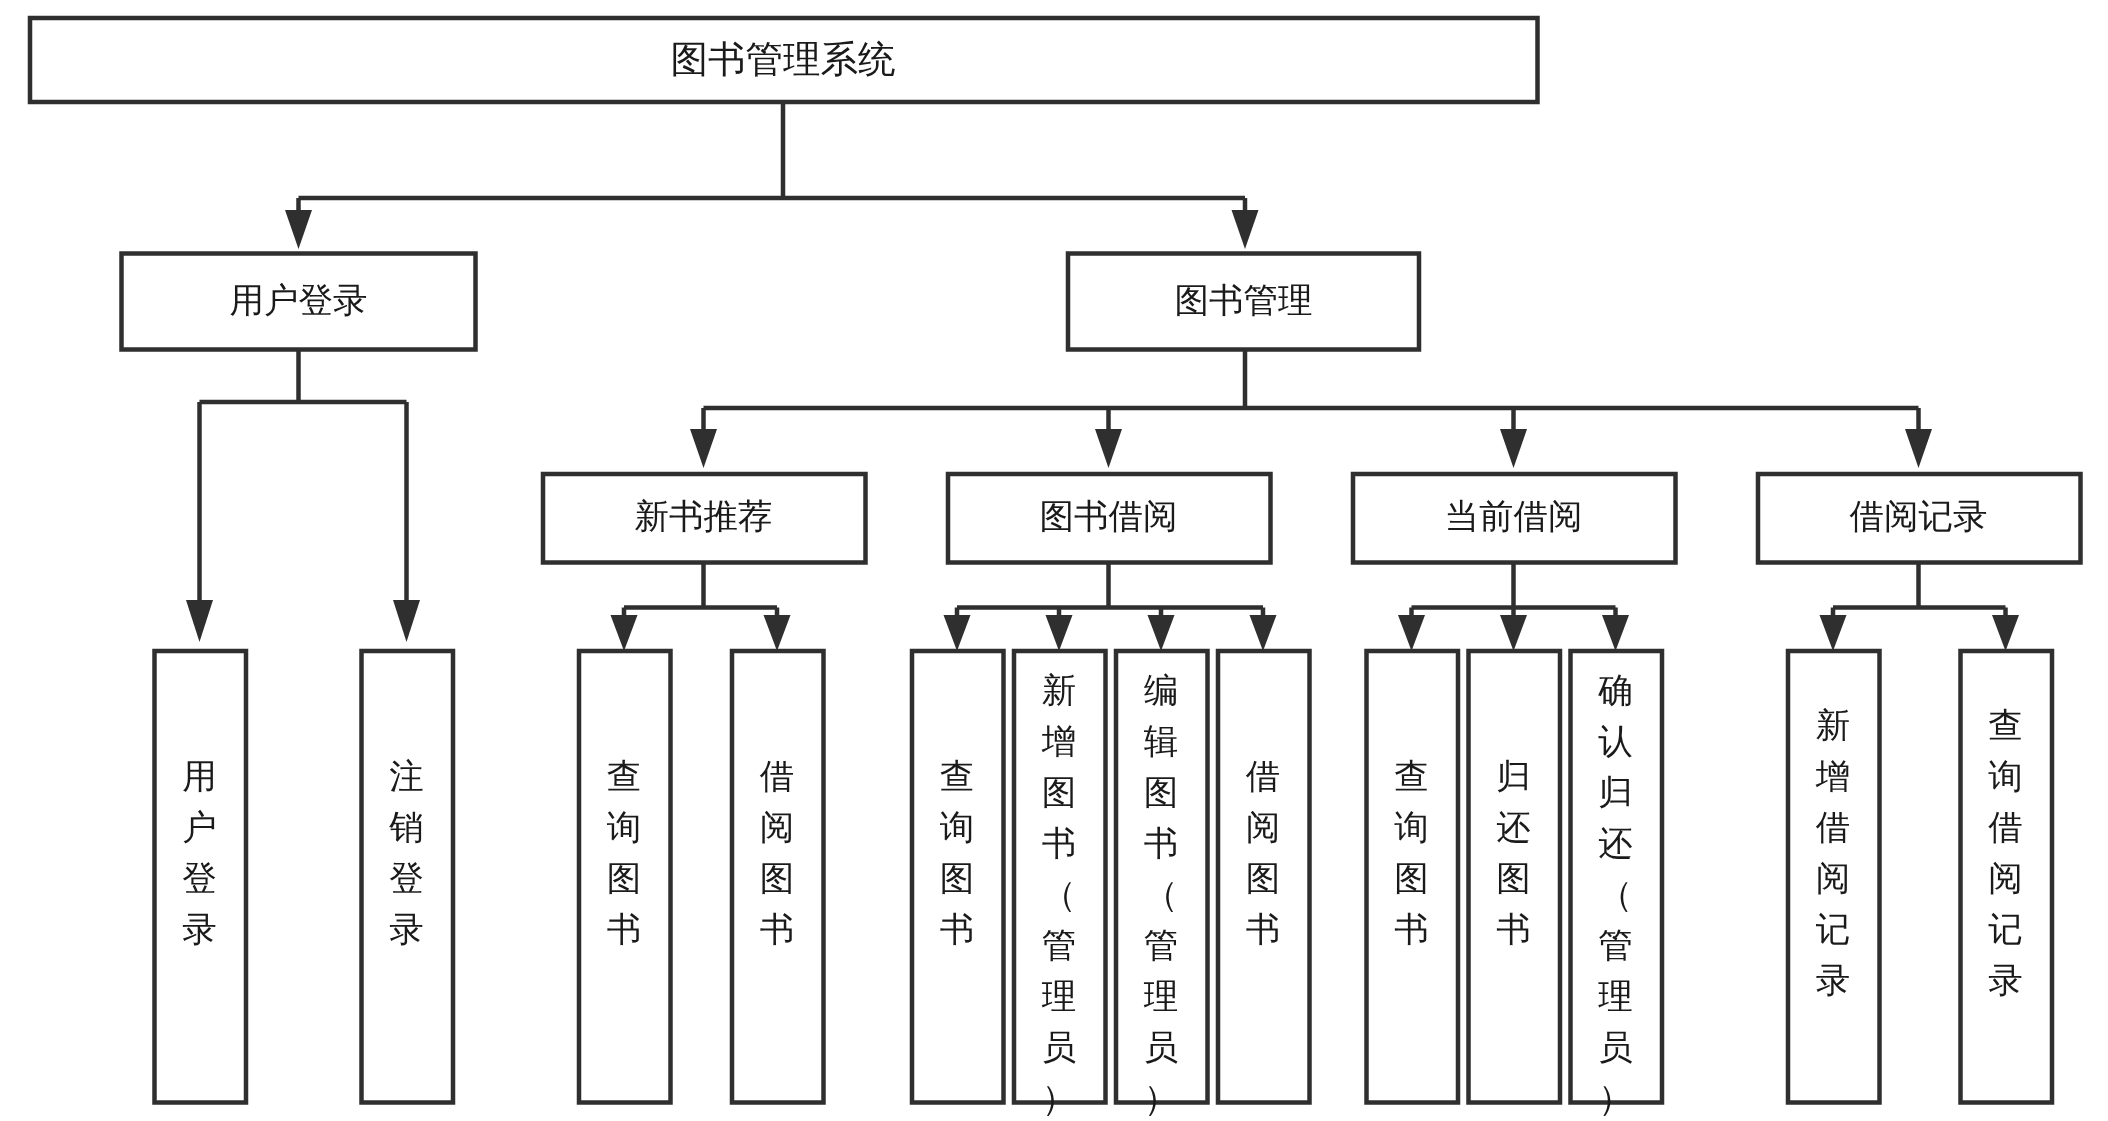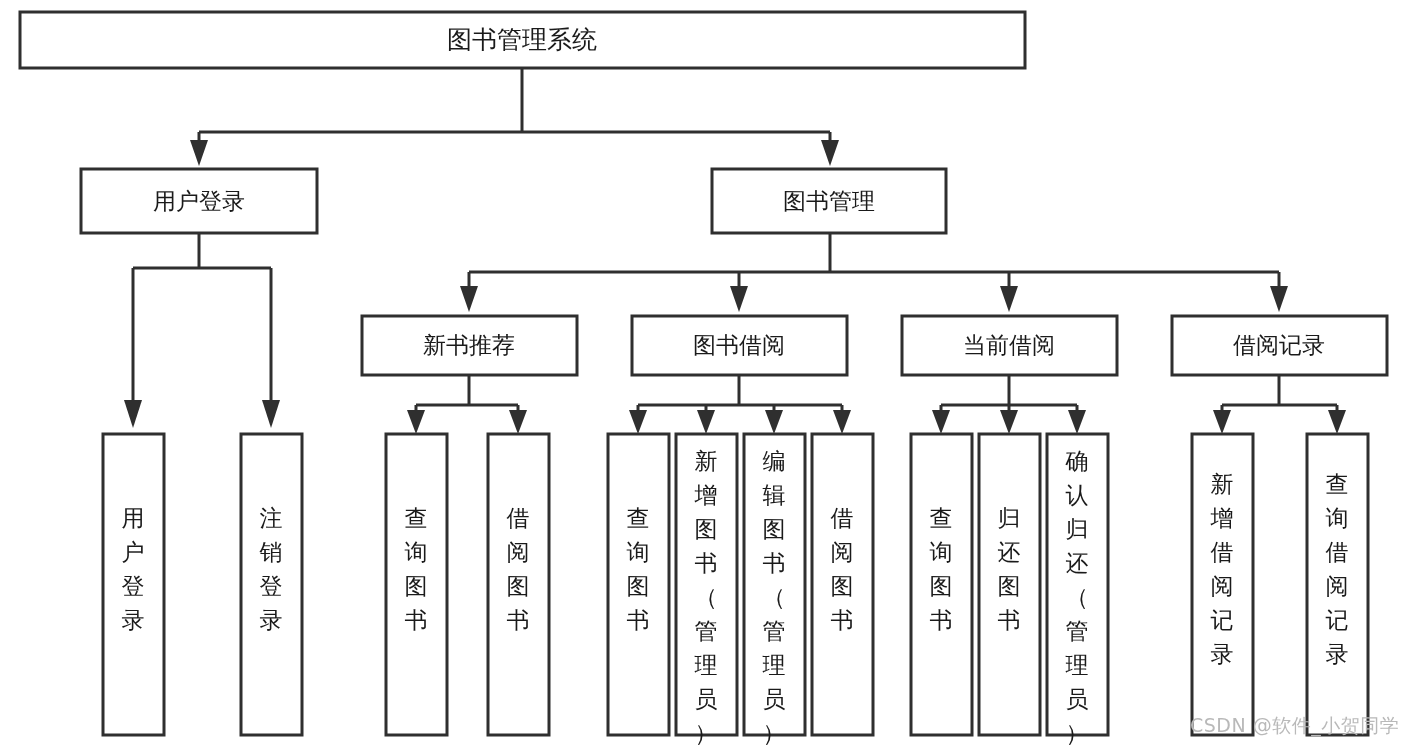--- a/index.html
+++ b/index.html
@@ -240,15 +240,14 @@
       <text class="node-label label-v" x="1222" y="485"><tspan x="1222" dy="0">新</tspan><tspan x="1222" dy="34">增</tspan><tspan x="1222" dy="34">借</tspan><tspan x="1222" dy="34">阅</tspan><tspan x="1222" dy="34">记</tspan><tspan x="1222" dy="34">录</tspan></text>
     </g>
 
     <g>
       <rect class="node-box leaf" x="1307" y="434" width="61" height="301"></rect>
       <text class="node-label label-v" x="1337" y="485"><tspan x="1337" dy="0">查</tspan><tspan x="1337" dy="34">询</tspan><tspan x="1337" dy="34">借</tspan><tspan x="1337" dy="34">阅</tspan><tspan x="1337" dy="34">记</tspan><tspan x="1337" dy="34">录</tspan></text>
     </g>
 
   </svg>
 
-  <div class="watermark">CSDN @软件_小贺同学</div>
 
 </div>
 
 </body></html>

